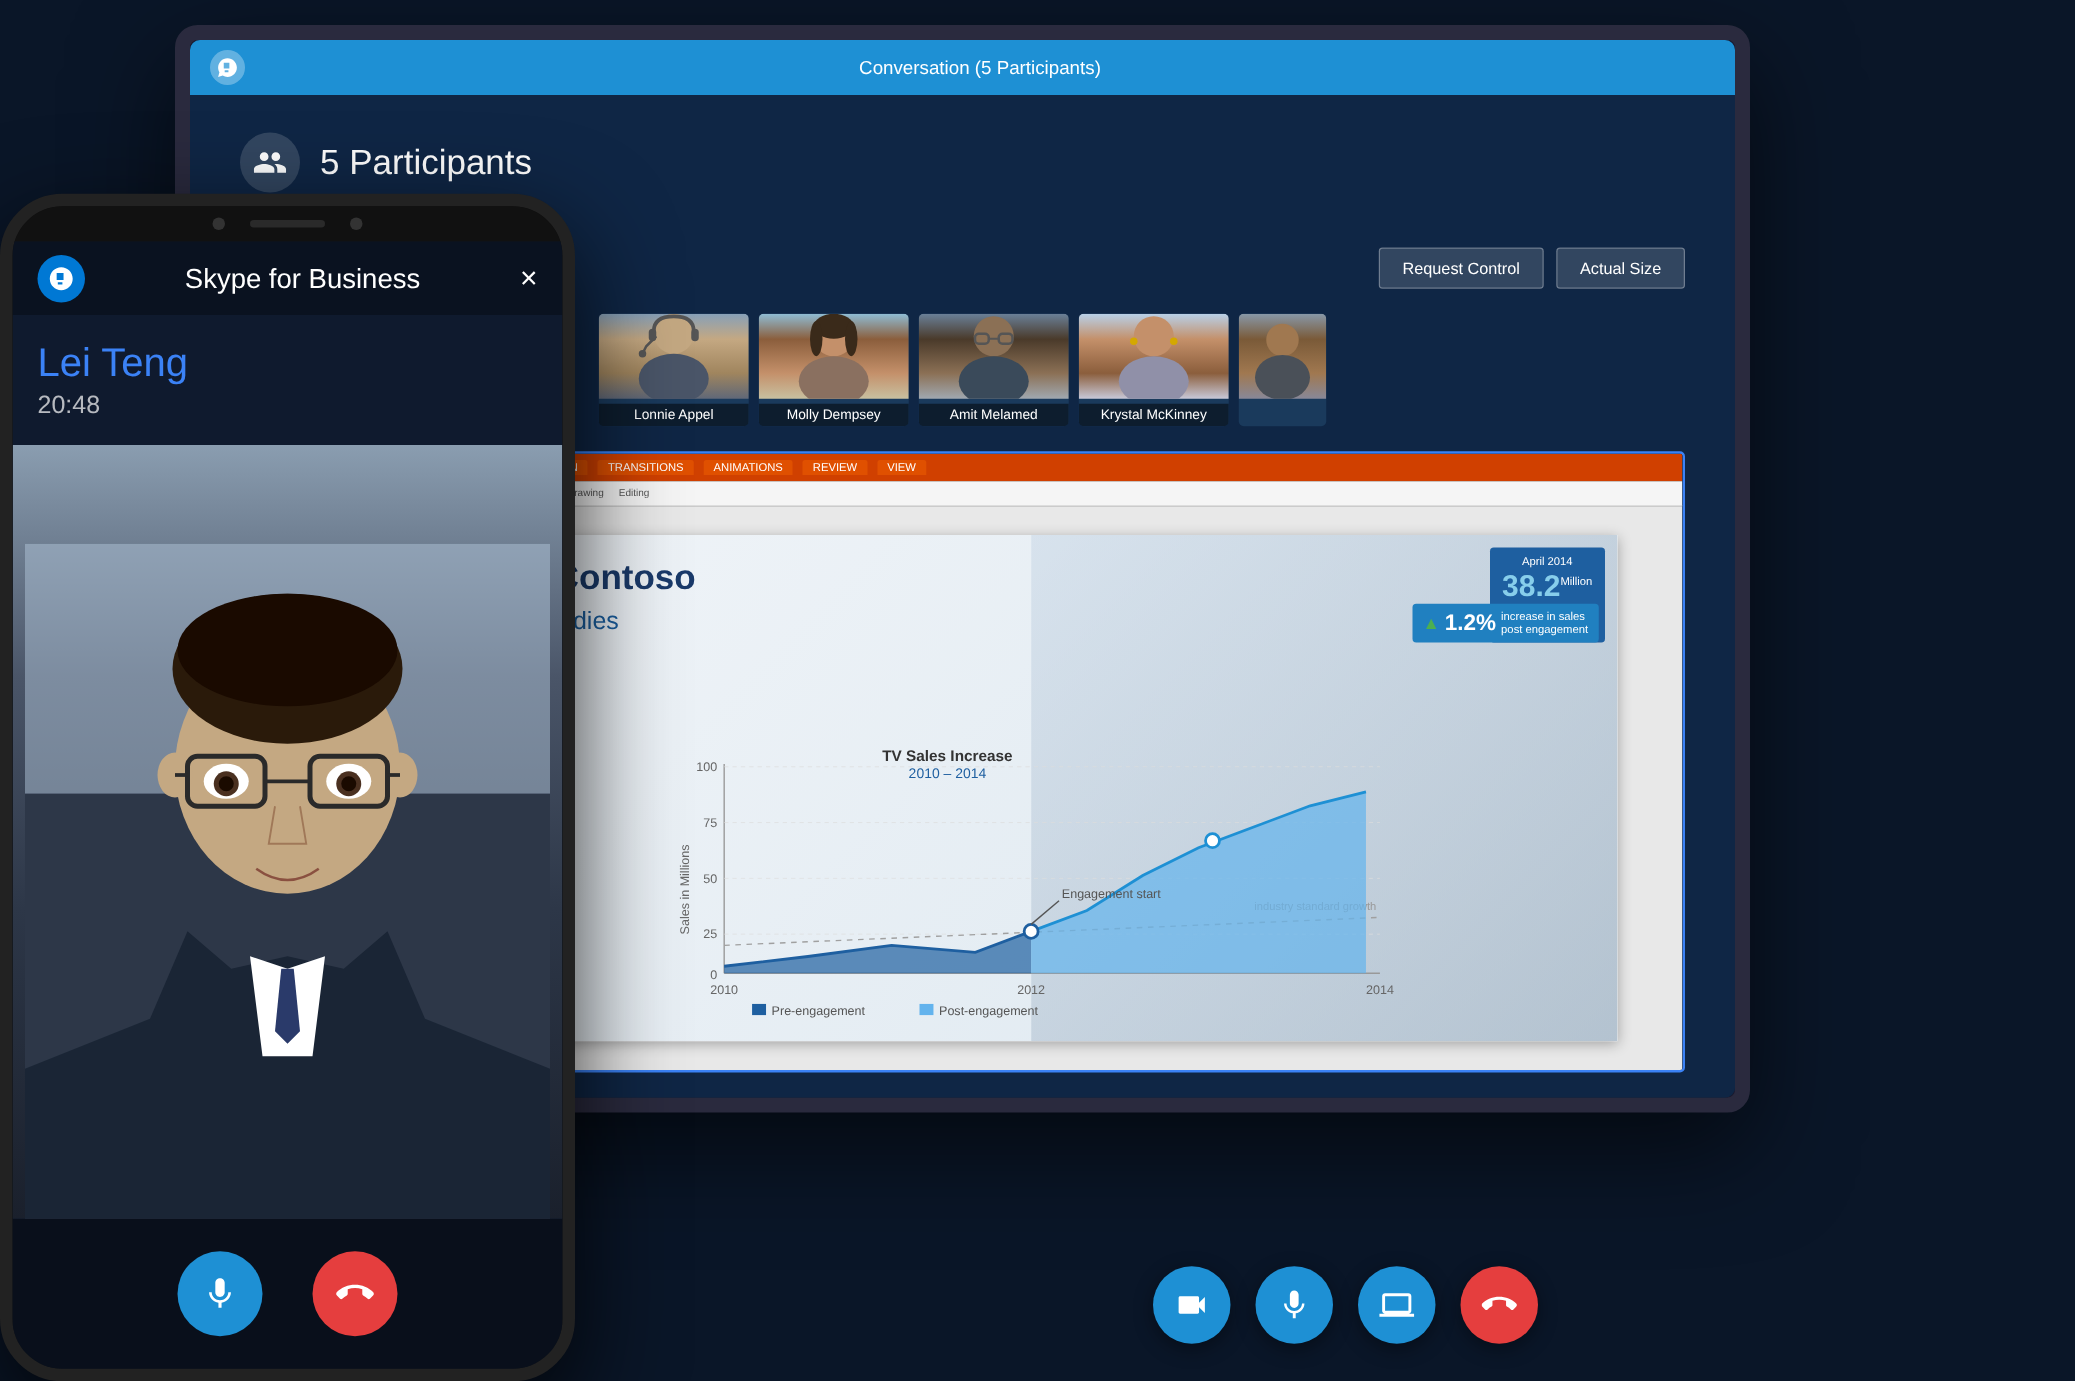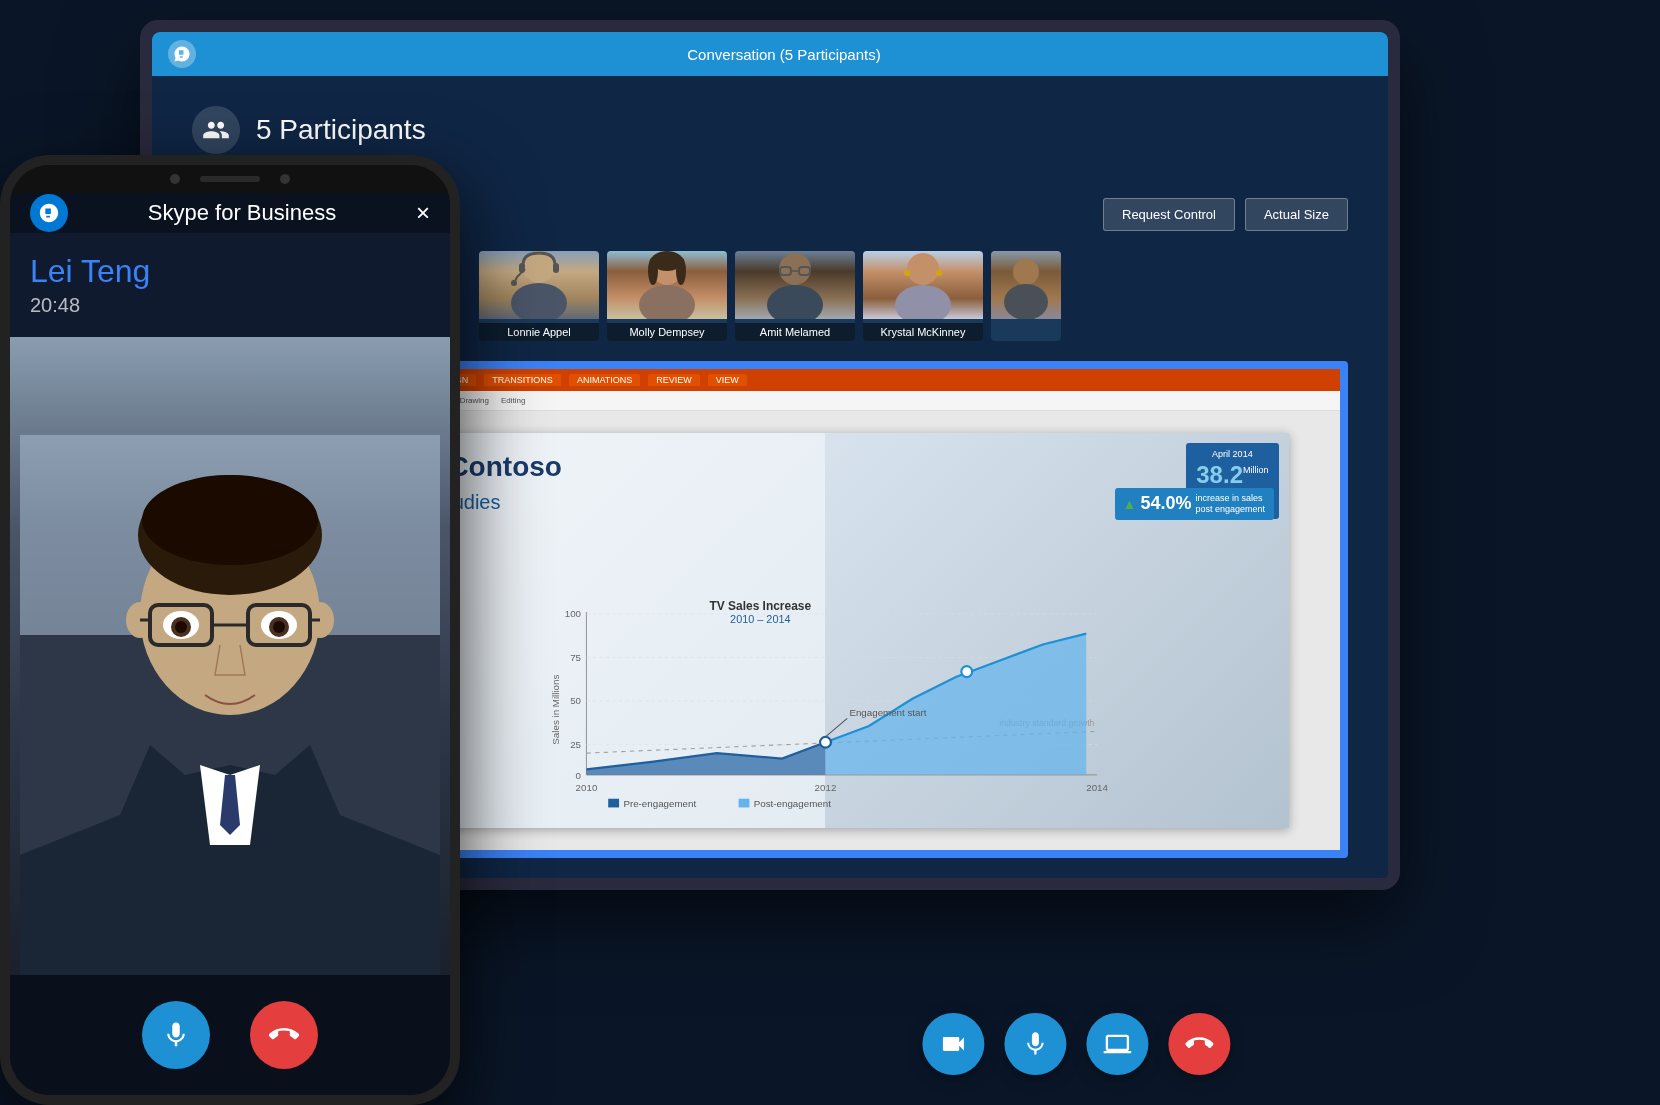--- a/index.html
+++ b/index.html
@@ -142,21 +142,21 @@
       background: rgba(0,0,0,0.5);
       color: white;
       font-size: 11px;
       text-align: center;
       padding: 3px 4px;
     }
 
     
     .presentation-area {
       flex: 1;
-      border: 8px solid #3b82f6;
+      border: 2px solid #3b82f6;
       border-radius: 4px;
       overflow: hidden;
       position: relative;
     }
 
     
     .ppt-container {
       width: 100%;
       height: 100%;
       display: flex;
@@ -347,21 +347,21 @@
       border-radius: 3px;
     }
     .phone-screen {
       flex: 1;
       background: #0f1a2e;
       display: flex;
       flex-direction: column;
       overflow: hidden;
     }
     .phone-topbar {
-      height: 40px;
+      height: 59px;
       background: rgba(0,0,0,0.3);
       display: flex;
       align-items: center;
       padding: 0 20px;
       flex-shrink: 0;
     }
     .skype-icon-phone {
       width: 38px; height: 38px;
       background: #0078d4;
       border-radius: 50%;
@@ -649,21 +649,21 @@
                     <svg width="28" height="20" viewBox="0 0 28 20">
                       <rect x="2" y="2" width="24" height="14" rx="2" fill="none" stroke="white" stroke-width="1.5"></rect>
                       <line x1="14" y1="16" x2="14" y2="20" stroke="white" stroke-width="1.5"></line>
                       <line x1="8" y1="20" x2="20" y2="20" stroke="white" stroke-width="1.5"></line>
                     </svg>
                   </div>
                 </div>
 
                 <div class="stat-box-2">
                   <span class="arrow-up">▲</span>
-                  <span class="stat-pct">54.0%</span>
+                  <span class="stat-pct">1.2%</span>
                   <span style="font-size:9px;max-width:70px;line-height:1.2;">increase in sales post engagement</span>
                 </div>
 
                 <div class="slide-chart-area">
                   <svg class="chart-svg" viewBox="0 0 520 200" xmlns="http://www.w3.org/2000/svg">
 
                     <text transform="rotate(-90 15 100)" x="15" y="100" font-size="9" fill="#666" text-anchor="middle">Sales in Millions</text>
 
                     <line x1="40" y1="10" x2="40" y2="160" stroke="#999" stroke-width="1"></line>
 

